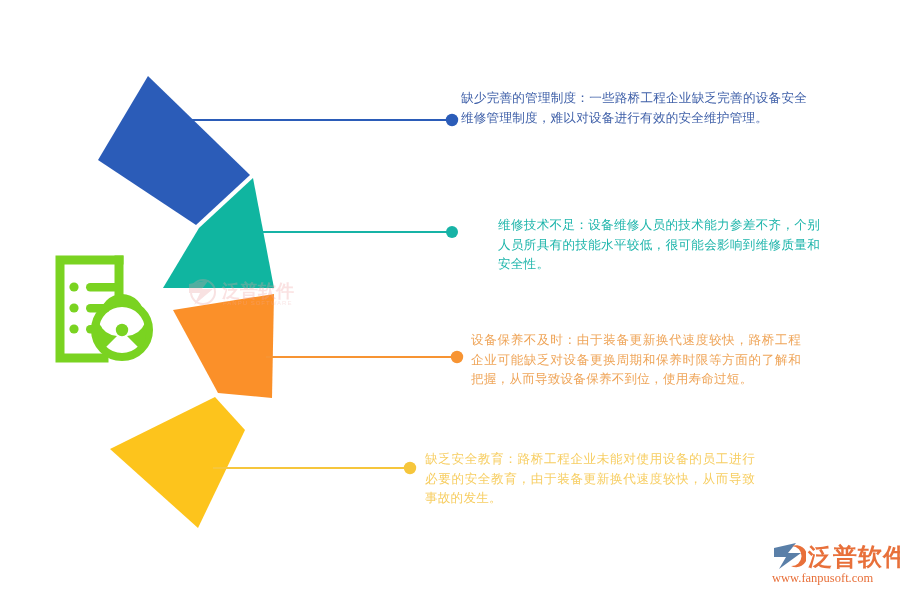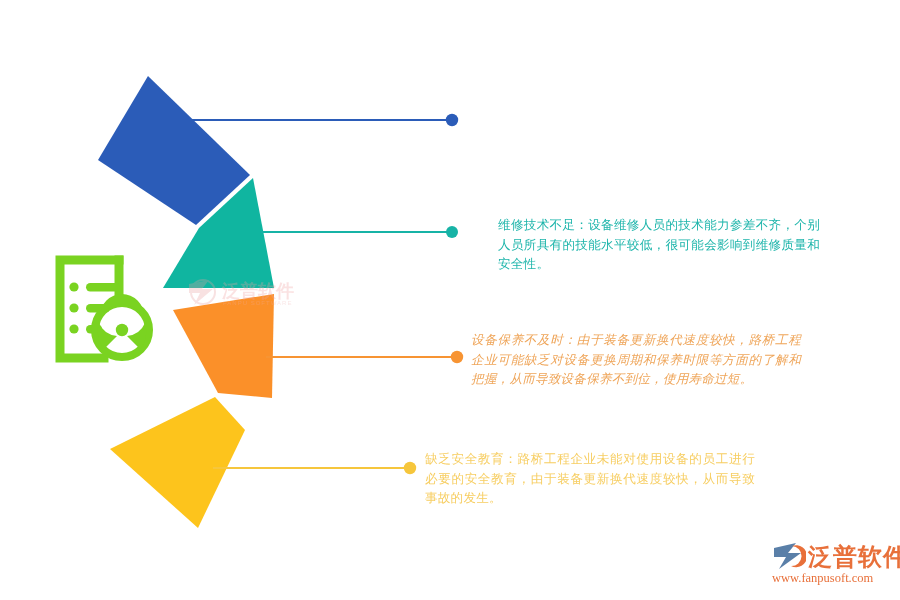--- a/index.html
+++ b/index.html
@@ -32,21 +32,21 @@
     position: absolute;
     width: 346px;
     line-height: 1.55;
     font-size: 12.6px;
     letter-spacing: 0.2px;
     text-align: justify;
     text-justify: inter-ideograph;
   }
   .callout-1 { left: 461px; top: 89px;  color: #3E5FA8; }
   .callout-2 { left: 498px; top: 216px; color: #1EB5AB; width: 322px; }
-  .callout-3 { left: 471px; top: 331px; color: #EFA559; width: 330px; font-style: italic; }
+  .callout-3 { left: 471px; top: 331px; color: #EFA559; width: 330px; }
   .callout-4 { left: 425px; top: 450px; color: #F7CE62; width: 330px; }
 
   
   #watermark {
     position: absolute;
     left: 186px;
     top: 278px;
     width: 124px;
     height: 34px;
     opacity: 0.30;
@@ -149,20 +149,21 @@
 
   <div id="watermark">
     <svg width="34" height="32" viewBox="0 0 34 32">
       <path d="M 3 6 L 23 2 L 16 11 L 27 11 L 8 27 L 14 15 L 3 15 Z" fill="#e9a0a0"></path>
       <circle cx="17" cy="14" r="12" fill="none" stroke="#e9a0a0" stroke-width="2"></circle>
     </svg>
     <div class="wm-text">泛普软件</div>
     <div class="wm-sub">FANPU SOFTWARE</div>
   </div>
 
+  <div class="callout callout-1">缺少完善的管理制度：一些路桥工程企业缺乏完善的设备安全维修管理制度，难以对设备进行有效的安全维护管理。</div>
 
   <div class="callout callout-2">维修技术不足：设备维修人员的技术能力参差不齐，个别人员所具有的技能水平较低，很可能会影响到维修质量和安全性。</div>
 
   <div class="callout callout-3">设备保养不及时：由于装备更新换代速度较快，路桥工程企业可能缺乏对设备更换周期和保养时限等方面的了解和把握，从而导致设备保养不到位，使用寿命过短。</div>
 
   <div class="callout callout-4">缺乏安全教育：路桥工程企业未能对使用设备的员工进行必要的安全教育，由于装备更新换代速度较快，从而导致事故的发生。</div>
 
   <div id="brand-logo">
     <svg width="36" height="30" viewBox="0 0 36 30">
       <path d="M 4 7 L 26 2 L 18 12 L 31 12 L 9 28 L 16 16 L 4 16 Z" fill="#5A7FA8"></path>

